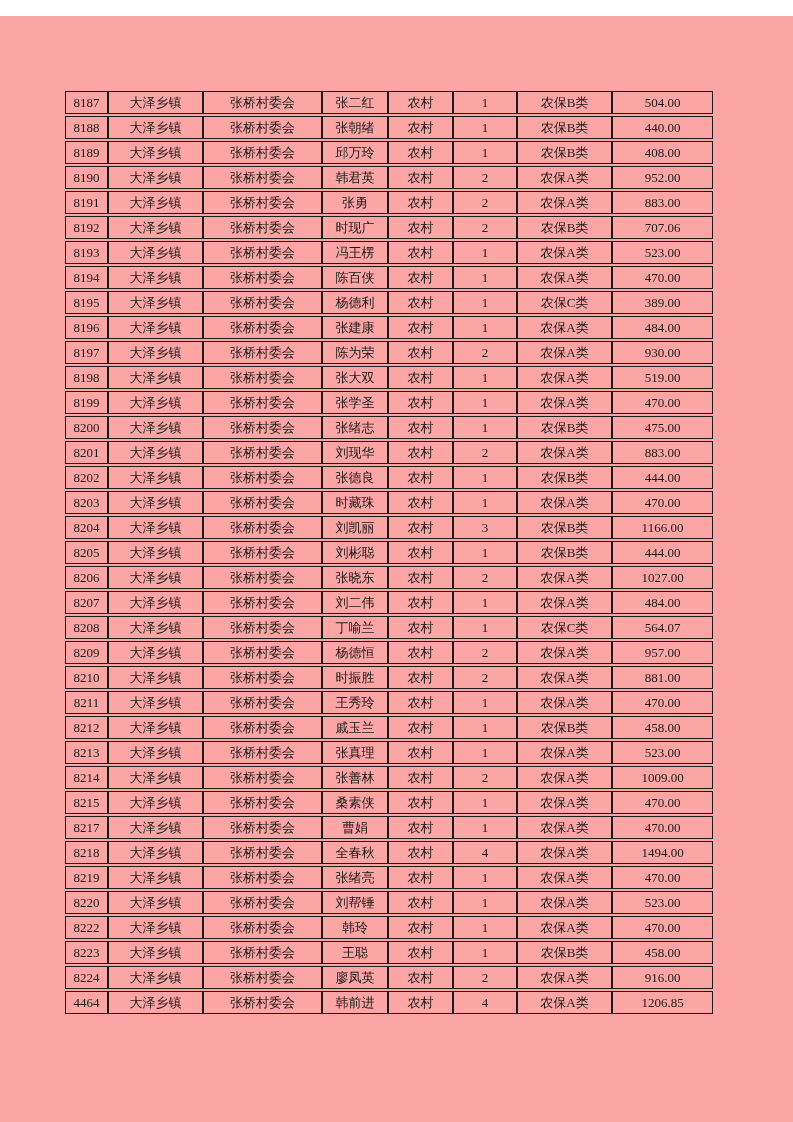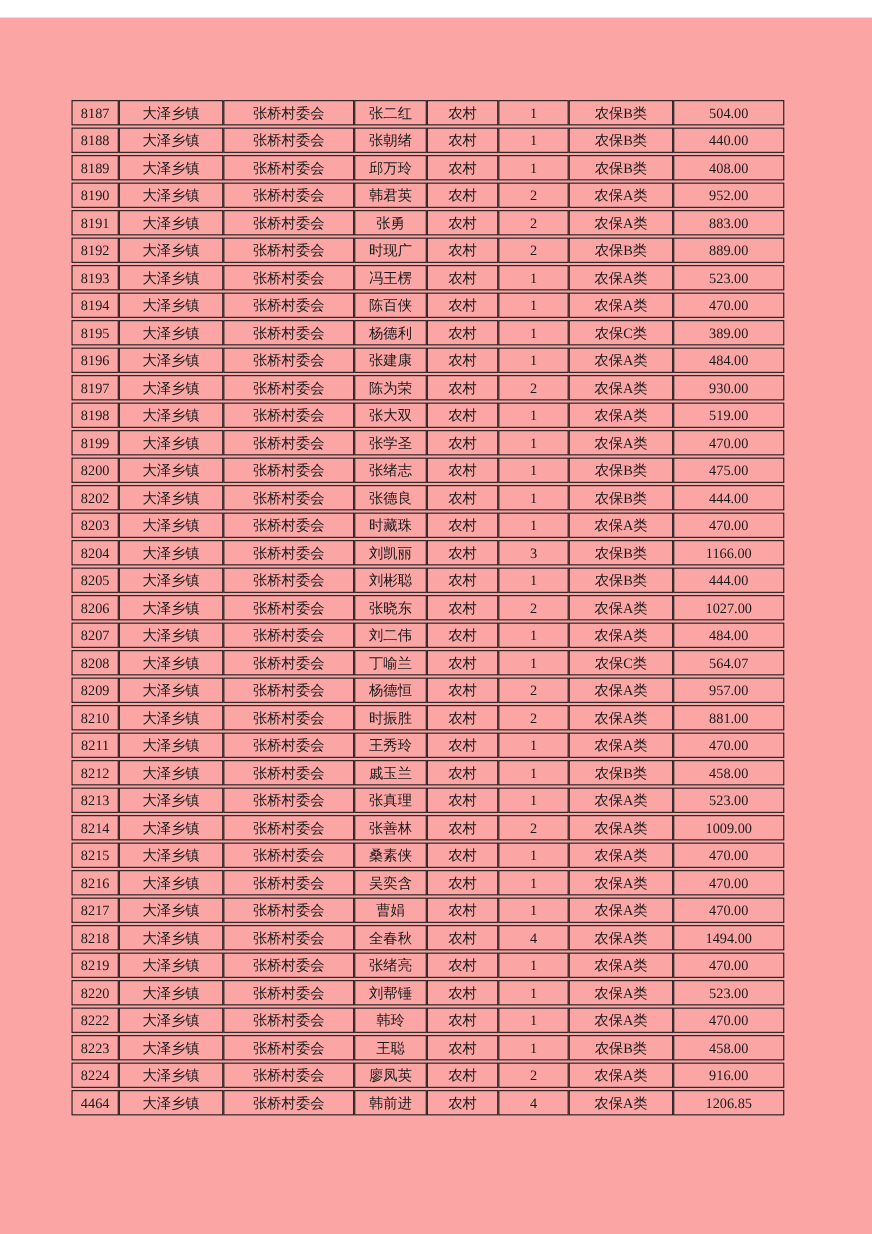--- a/index.html
+++ b/index.html
@@ -119,21 +119,21 @@
           <td>883.00</td>
         </tr>
         <tr>
           <td>8192</td>
           <td>大泽乡镇</td>
           <td>张桥村委会</td>
           <td>时现广</td>
           <td>农村</td>
           <td>2</td>
           <td>农保B类</td>
-          <td>889.00</td>
+          <td>707.06</td>
         </tr>
         <tr>
           <td>8193</td>
           <td>大泽乡镇</td>
           <td>张桥村委会</td>
           <td>冯王楞</td>
           <td>农村</td>
           <td>1</td>
           <td>农保A类</td>
           <td>523.00</td>
@@ -202,20 +202,30 @@
           <td>8200</td>
           <td>大泽乡镇</td>
           <td>张桥村委会</td>
           <td>张绪志</td>
           <td>农村</td>
           <td>1</td>
           <td>农保B类</td>
           <td>475.00</td>
         </tr>
         <tr>
+          <td>8201</td>
+          <td>大泽乡镇</td>
+          <td>张桥村委会</td>
+          <td>刘现华</td>
+          <td>农村</td>
+          <td>2</td>
+          <td>农保A类</td>
+          <td>883.00</td>
+        </tr>
+        <tr>
           <td>8202</td>
           <td>大泽乡镇</td>
           <td>张桥村委会</td>
           <td>张德良</td>
           <td>农村</td>
           <td>1</td>
           <td>农保B类</td>
           <td>444.00</td>
         </tr>
         <tr>
@@ -336,30 +346,20 @@
           <td>农村</td>
           <td>2</td>
           <td>农保A类</td>
           <td>1009.00</td>
         </tr>
         <tr>
           <td>8215</td>
           <td>大泽乡镇</td>
           <td>张桥村委会</td>
           <td>桑素侠</td>
-          <td>农村</td>
-          <td>1</td>
-          <td>农保A类</td>
-          <td>470.00</td>
-        </tr>
-        <tr>
-          <td>8216</td>
-          <td>大泽乡镇</td>
-          <td>张桥村委会</td>
-          <td>吴奕含</td>
           <td>农村</td>
           <td>1</td>
           <td>农保A类</td>
           <td>470.00</td>
         </tr>
         <tr>
           <td>8217</td>
           <td>大泽乡镇</td>
           <td>张桥村委会</td>
           <td>曹娟</td>

